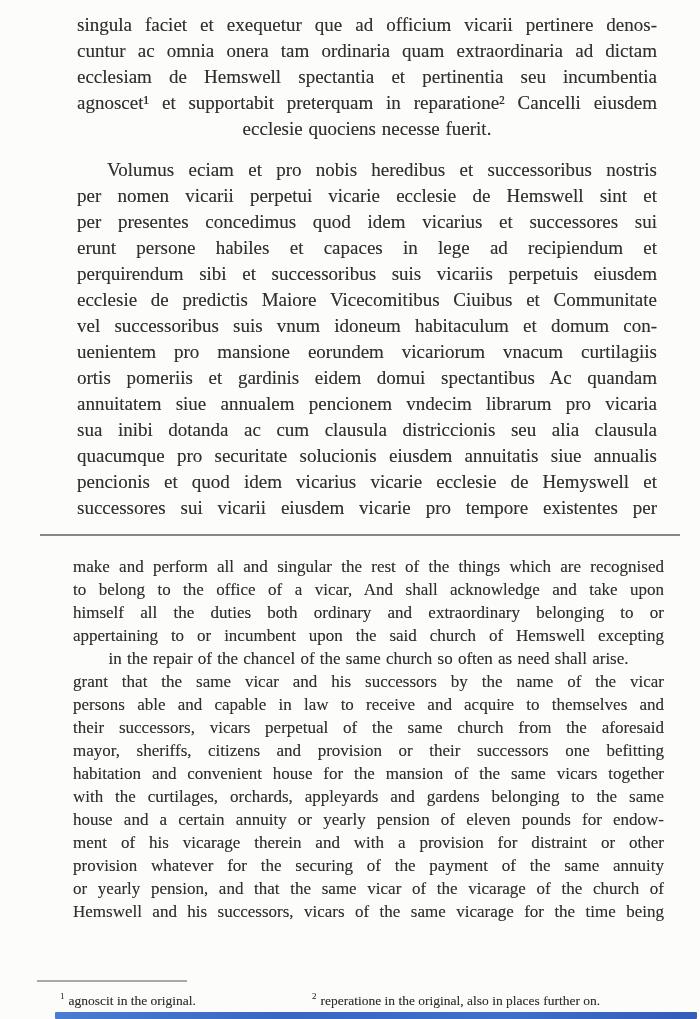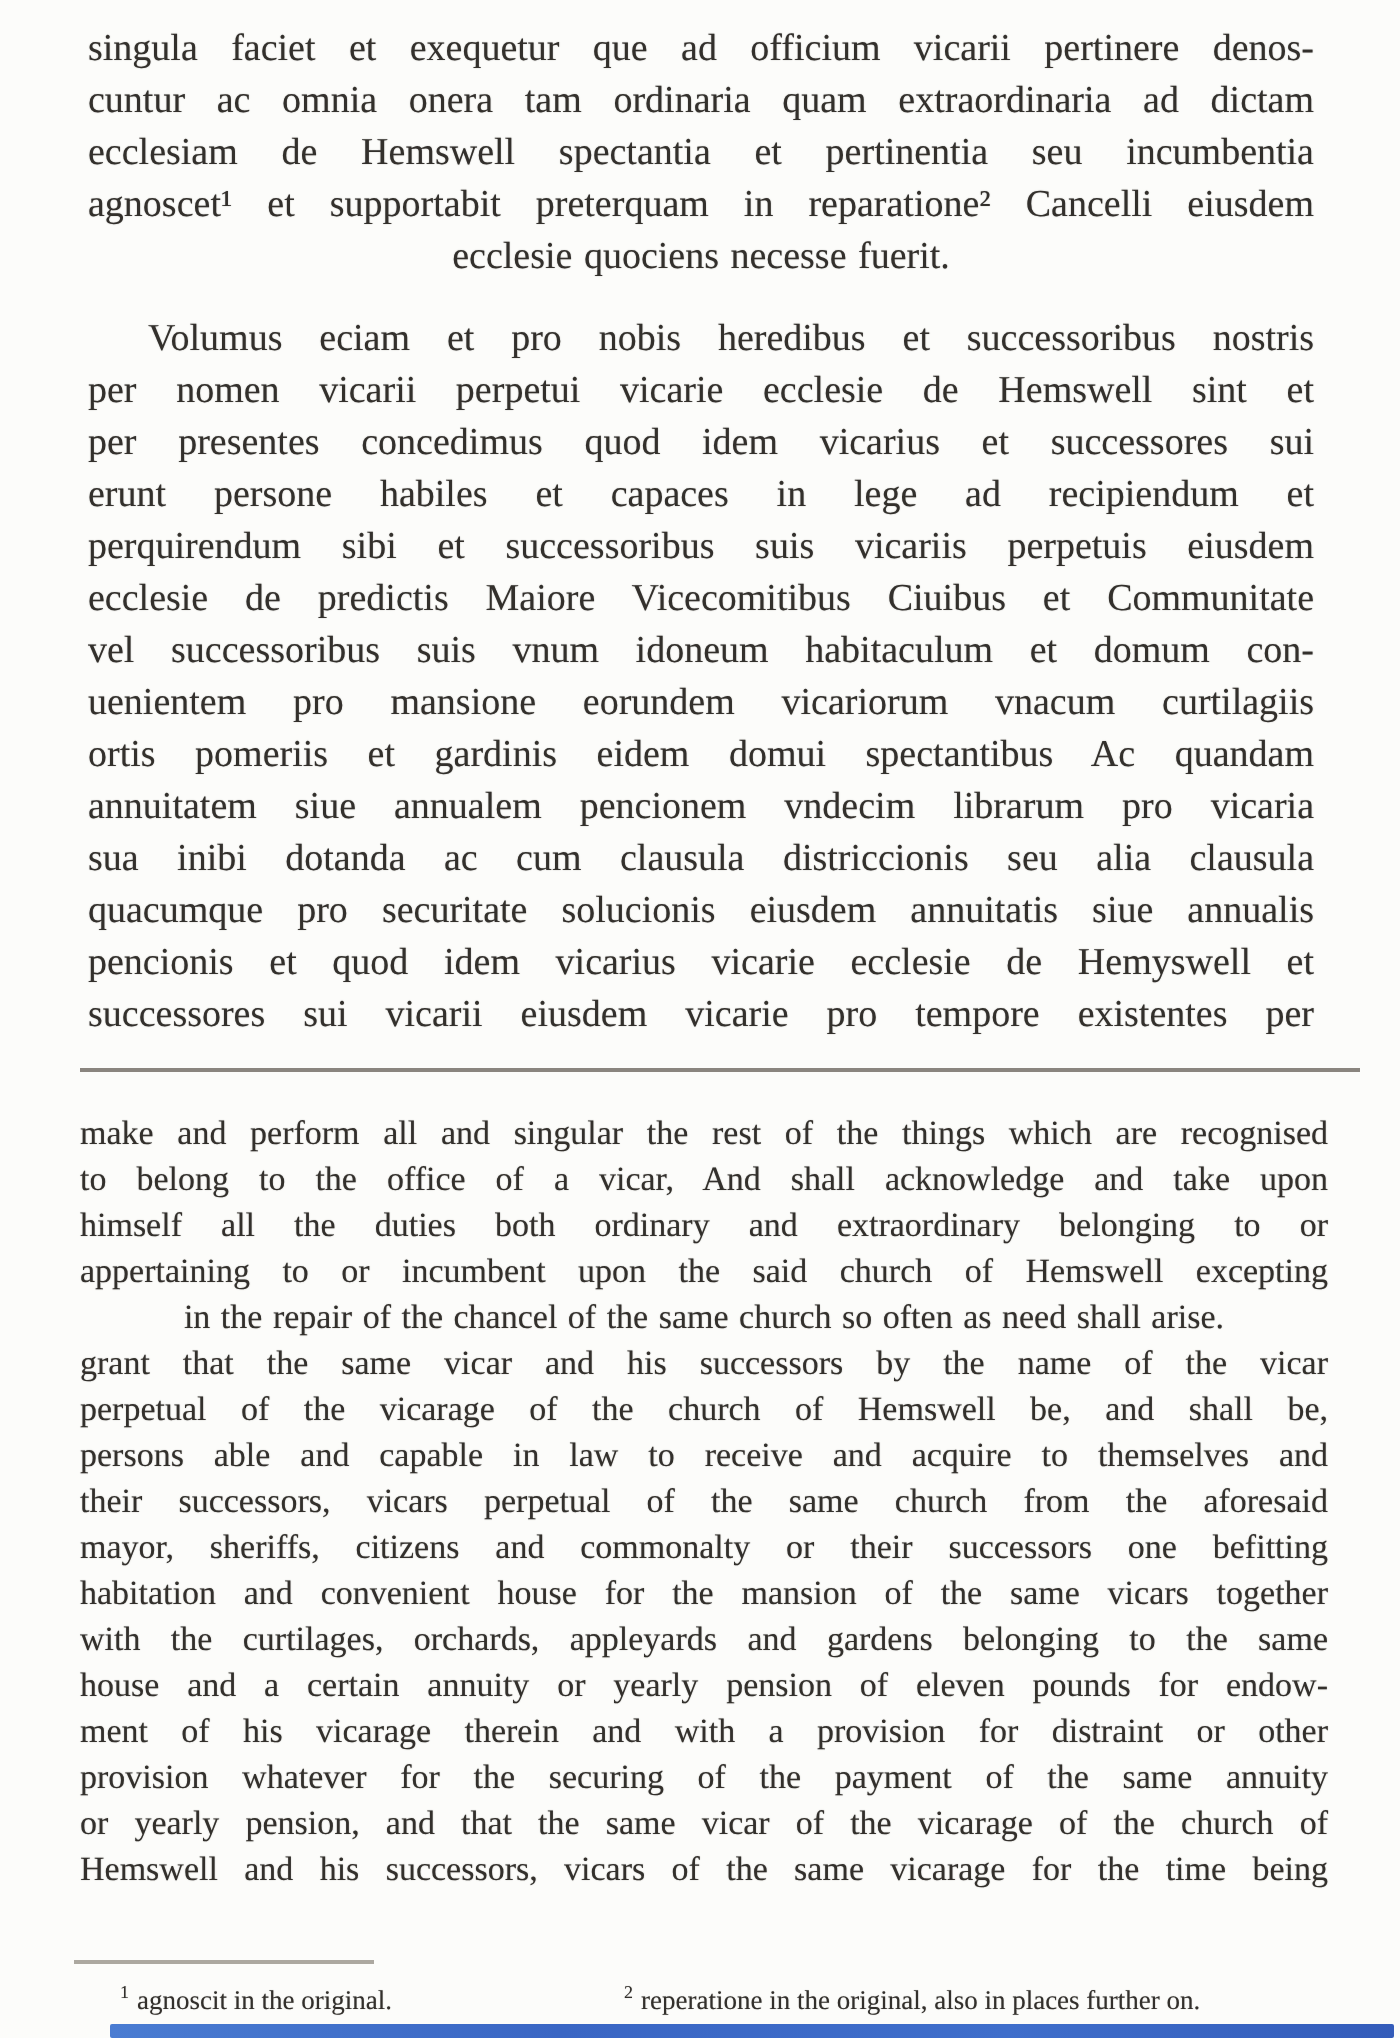--- a/index.html
+++ b/index.html
@@ -14,20 +14,21 @@
   }
   .sec { position: absolute; }
   .latin-sec  { top: 12px;  left: 44px; width: 613px; font-size: 19px; line-height: 26px; }
   .english-sec{ top: 555px; left: 40px; width: 624px; font-size: 17px; line-height: 23px; }
   .line {
     text-align: justify;
     text-align-last: justify;
     white-space: normal;
     word-spacing: 1px;
     text-shadow: 0 0 0.6px rgba(50,48,44,0.45);
+    margin-left: 33px;
   }
   .line.natural { text-align: center; text-align-last: auto; }
   .para { margin: 0; padding: 0; }
   .para + .para.gap { margin-top: 15px; }
   .ind-lg { text-indent: 30px; }
   .ind-sm { text-indent: 16px; }
   .divider {
     position: absolute;
     top: 534px; left: 40px; width: 640px; height: 2px;
     background: #757069;
@@ -98,24 +99,23 @@
   <div class="sec english-sec">
     <div class="para">
       <div class="line">make and perform all and singular the rest of the things which are recognised</div>
       <div class="line">to belong to the office of a vicar, And shall acknowledge and take upon</div>
       <div class="line">himself all the duties both ordinary and extraordinary belonging to or</div>
       <div class="line">appertaining to or incumbent upon the said church of Hemswell excepting</div>
       <div class="line natural">in the repair of the chancel of the same church so often as need shall arise.</div>
     </div>
     <div class="para">
       <div class="line">grant that the same vicar and his successors by the name of the vicar</div>
-      <div class="line">perpetual of the vicarage of the church of Hemswell be, and shall be,</div>
       <div class="line">persons able and capable in law to receive and acquire to themselves and</div>
       <div class="line">their successors, vicars perpetual of the same church from the aforesaid</div>
-      <div class="line">mayor, sheriffs, citizens and commonalty or their successors one befitting</div>
+      <div class="line">mayor, sheriffs, citizens and provision or their successors one befitting</div>
       <div class="line">habitation and convenient house for the mansion of the same vicars together</div>
       <div class="line">with the curtilages, orchards, appleyards and gardens belonging to the same</div>
       <div class="line">house and a certain annuity or yearly pension of eleven pounds for endow-</div>
       <div class="line">ment of his vicarage therein and with a provision for distraint or other</div>
       <div class="line">provision whatever for the securing of the payment of the same annuity</div>
       <div class="line">or yearly pension, and that the same vicar of the vicarage of the church of</div>
       <div class="line">Hemswell and his successors, vicars of the same vicarage for the time being</div>
     </div>
   </div>
 

